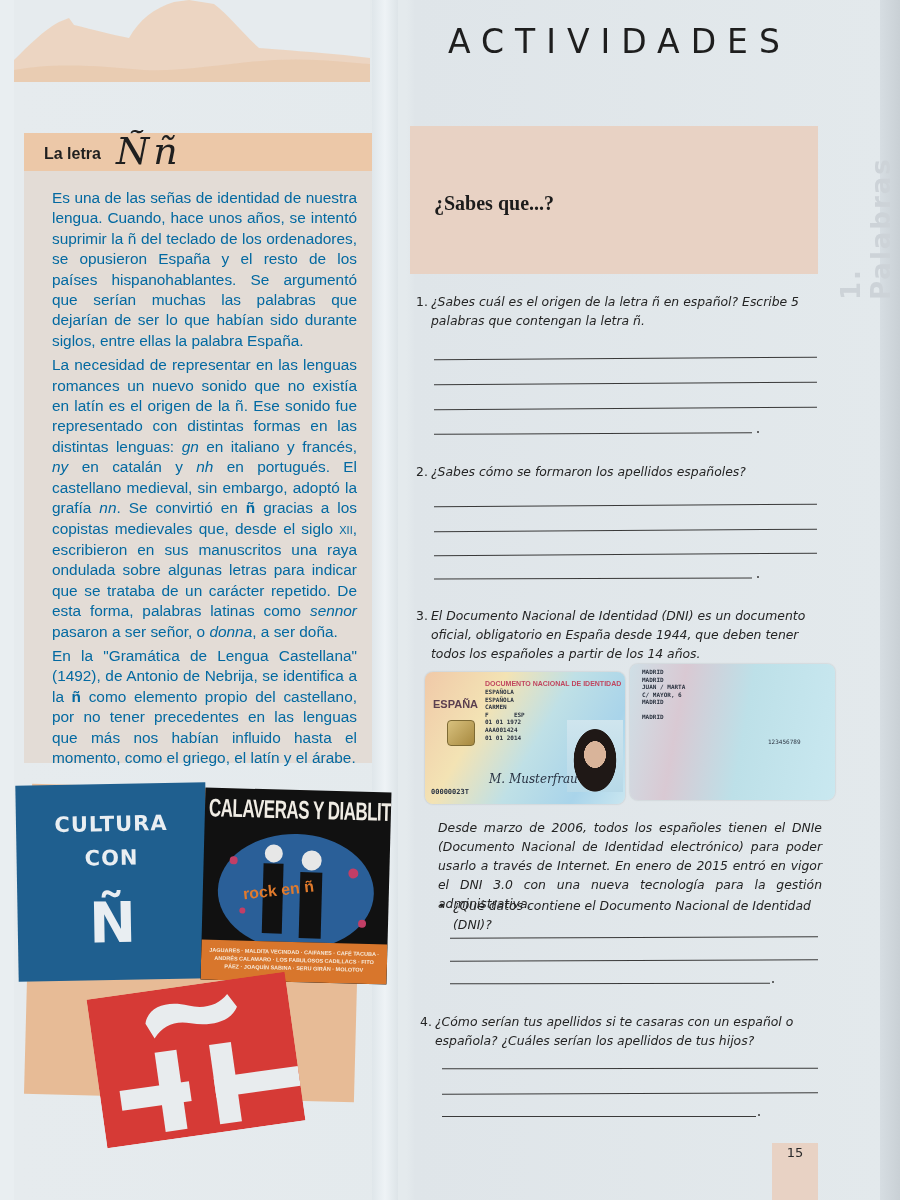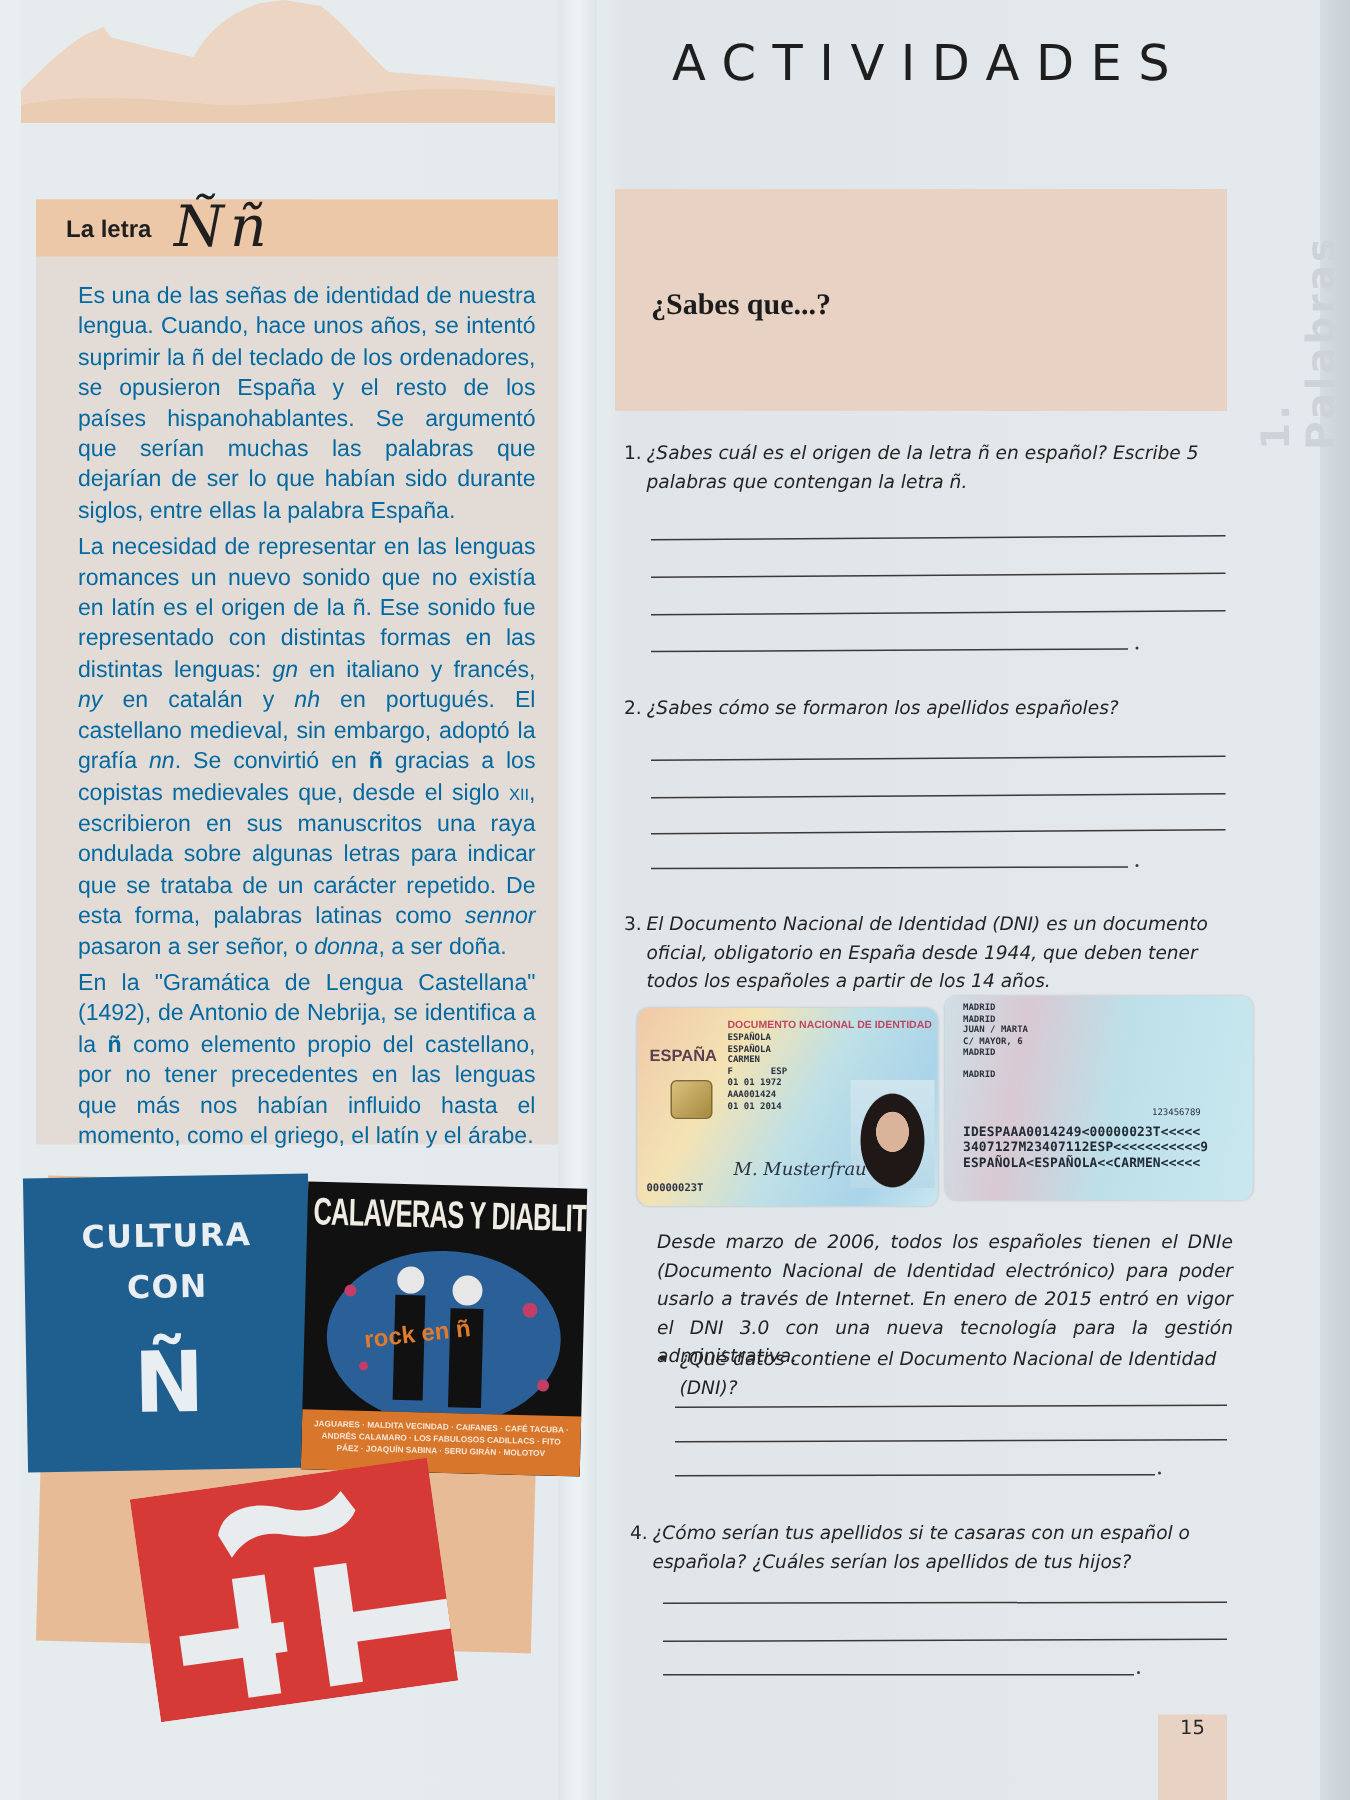--- a/index.html
+++ b/index.html
@@ -293,23 +293,20 @@
 
 <div class="dni-back">
   <div class="dni-back-fields">MADRID
 MADRID
 JUAN / MARTA
 C/ MAYOR, 6
 MADRID
 
 MADRID</div>
   <div class="dni-back-id">123456789</div>
-  <div class="dni-mrz">IDESPAAA0014249&lt;00000023T&lt;&lt;&lt;&lt;&lt;
-3407127M23407112ESP&lt;&lt;&lt;&lt;&lt;&lt;&lt;&lt;&lt;&lt;&lt;9
-ESPAÑOLA&lt;ESPAÑOLA&lt;&lt;CARMEN&lt;&lt;&lt;&lt;&lt;</div>
 </div>
 
 <div class="question" style="left:438px; top:818px; width:384px; text-align: justify;">Desde marzo de 2006, todos los españoles tienen el DNIe (Documento Nacional de Identidad electrónico) para poder usarlo a través de Internet. En enero de 2015 entró en vigor el DNI 3.0 con una nueva tecnología para la gestión administrativa.</div>
 
 <div class="question" style="left:438px; top:896px; width:390px;">
   <span class="num">•</span>
   <span class="qtext">¿Qué datos contiene el Documento Nacional de Identidad (DNI)?</span>
 </div>
 <div class="answer-line" style="left:450px; top:937px; width:368px; transform: rotate(-0.2deg);"></div>
 <div class="answer-line" style="left:450px; top:960px; width:368px; transform: rotate(-0.2deg);"></div>

